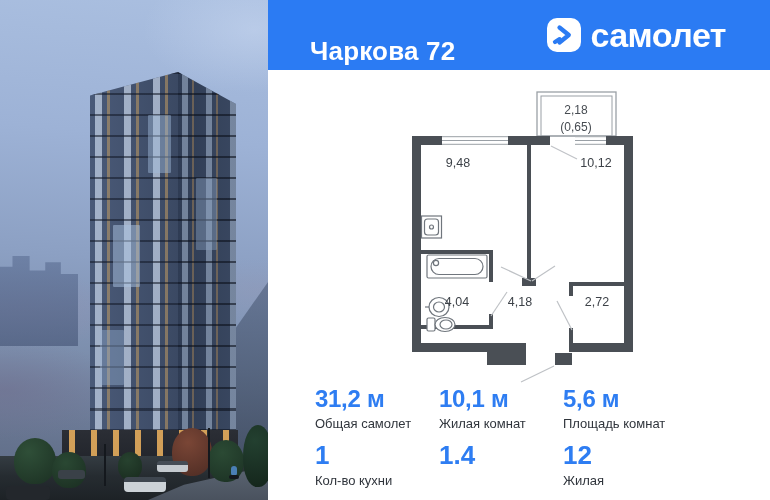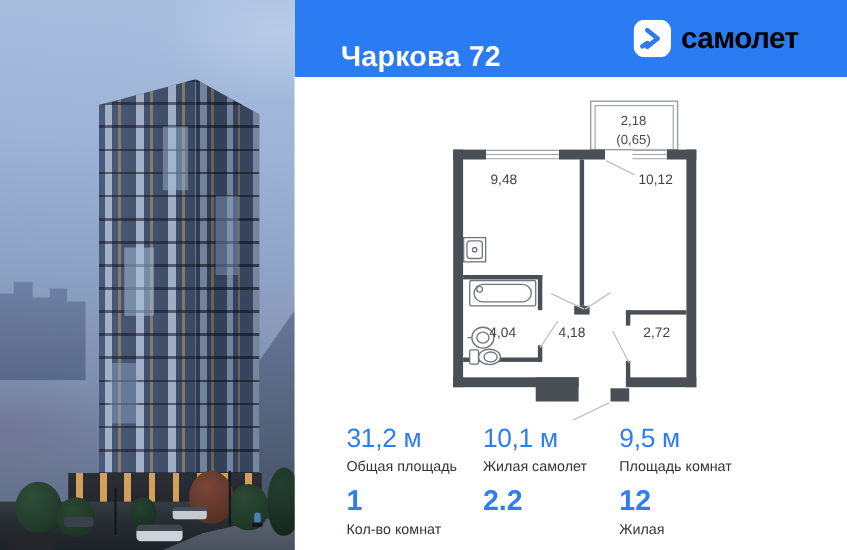--- a/index.html
+++ b/index.html
@@ -69,31 +69,31 @@
   .c4 { left:58px; top:470px; width:27px; height:9px; background:#3a4148; border-radius:3px; }
   .cyclist { position:absolute; left:231px; top:466px; width:6px; height:10px; background:#4a7fb5; border-radius:3px; }
   .cyclist::after { content:""; position:absolute; left:-2px; top:9px; width:10px; height:4px; background:#14181d; border-radius:2px; }
 
   
   .panel { position:absolute; left:268px; top:0; width:502px; height:500px; background:#fff; }
   .header { position:absolute; left:0; top:0; width:502px; height:70px; background:#2b7bf3;
     display:flex; align-items:center; justify-content:space-between; padding:0 44px 0 42px; }
   .title { color:#fff; font-size:26px; font-weight:700; letter-spacing:.2px;margin-top:33px; }
   .logo { display:flex; align-items:center; gap:9px; }
-  .logo-text { color:#000000; font-size:27px; font-weight:600; letter-spacing:-.5px; line-height:1; }
+  .logo-text { color:#ffffff; font-size:34px; font-weight:600; letter-spacing:-.5px; line-height:1; }
 
   .plan { position:absolute; left:132px; top:85px; }
   .plan text { font-family:"Liberation Sans", sans-serif; font-size:12.5px; fill:#3d4248; font-weight:500; }
   .plan .bal-label { font-size:12px; fill:#474c52; font-weight:400; }
 
   .stats { position:absolute; left:47px; top:386px; display:flex; }
   .meta  { position:absolute; left:47px; top:442px; display:flex; }
   .col   { width:124px; }
   .col:nth-child(3) { width:auto; }
-  .stat-value { color:#2e7df2; font-size:24px; font-weight:400; letter-spacing:-.3px; line-height:1.1; }
+  .stat-value { color:#2e7df2; font-size:24px; font-weight:700; letter-spacing:-.3px; line-height:1.1; }
   .meta-value { color:#2e7df2; font-size:26px; font-weight:700; line-height:1.05; }
   .stat-label { color:#30353c; font-size:13px; margin-top:4px; }
 </style>
 </head>
 <body>
 
 <div class="card">
 
   <div class="photo">
     <div class="sky"></div>
@@ -218,39 +218,39 @@
       <text x="58" y="82" text-anchor="middle">9,48</text>
       <text x="196" y="82" text-anchor="middle">10,12</text>
       <text x="57" y="221" text-anchor="middle">4,04</text>
       <text x="120" y="221" text-anchor="middle">4,18</text>
       <text x="197" y="221" text-anchor="middle">2,72</text>
     </svg>
 
     <div class="stats">
       <div class="col">
         <div class="stat-value">31,2 м</div>
-        <div class="stat-label">Общая площадь</div>
+        <div class="stat-label">Общая самолет</div>
       </div>
       <div class="col">
         <div class="stat-value">10,1 м</div>
-        <div class="stat-label">Жилая самолет</div>
-      </div>
-      <div class="col">
-        <div class="stat-value">9,5 м</div>
+        <div class="stat-label">Жилая комнат</div>
+      </div>
+      <div class="col">
+        <div class="stat-value">5,6 м</div>
         <div class="stat-label">Площадь комнат</div>
       </div>
     </div>
 
     <div class="meta">
       <div class="col">
         <div class="meta-value">1</div>
-        <div class="stat-label">Кол-во комнат</div>
-      </div>
-      <div class="col">
-        <div class="meta-value">2.2</div>
+        <div class="stat-label">Кол-во кухни</div>
+      </div>
+      <div class="col">
+        <div class="meta-value">1.4</div>
       </div>
       <div class="col">
         <div class="meta-value">12</div>
         <div class="stat-label">Жилая</div>
       </div>
     </div>
 
   </div>
 </div>
 

